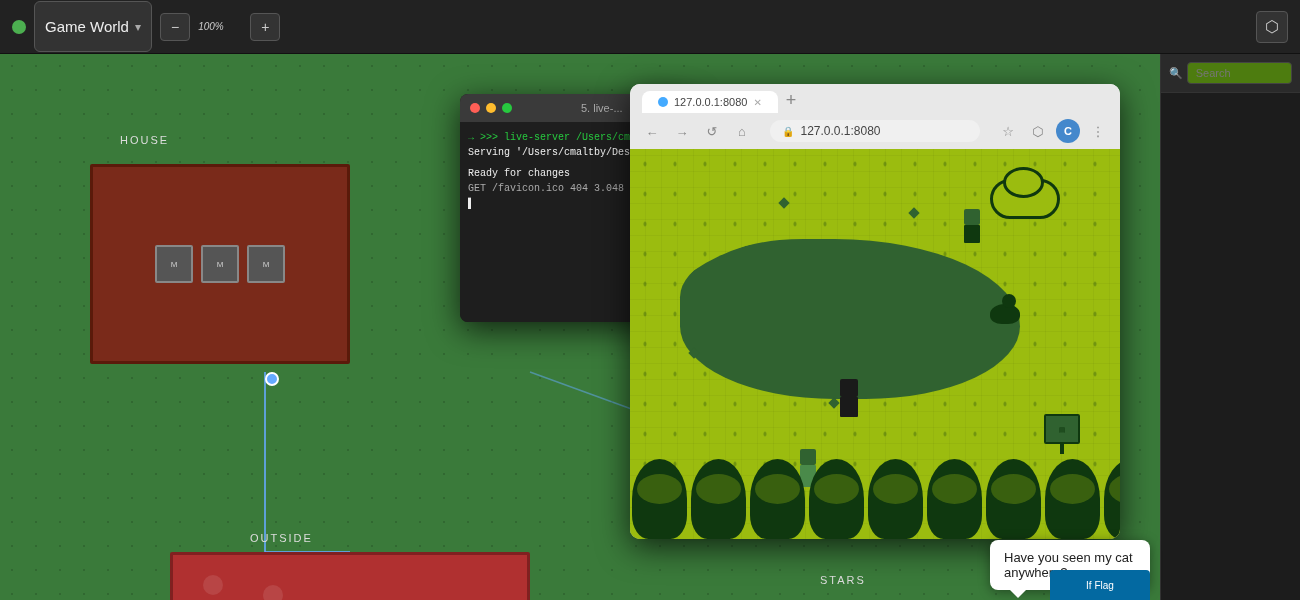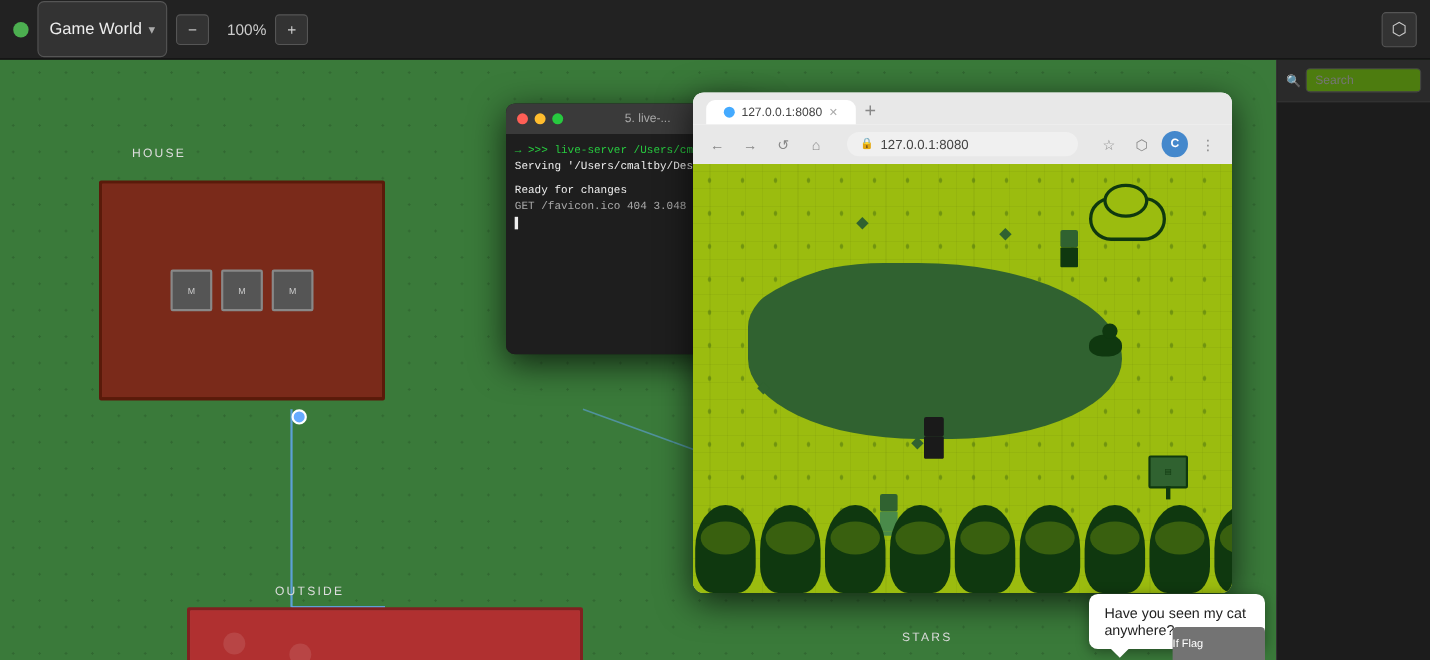--- a/index.html
+++ b/index.html
@@ -55,23 +55,24 @@
       color: #ccc;
       padding: 5px 10px;
       font-size: 14px;
       cursor: pointer;
       display: flex;
       align-items: center;
       justify-content: center;
     }
     .zoom-label {
       color: #ccc;
-      font-size: 14px;
+      font-size: 10px;
       min-width: 44px;
-      text-align: right;
+      text-align: left;
+      font-style: italic;
     }
     .toolbar-right {
       margin-left: auto;
       display: flex;
       align-items: center;
       gap: 8px;
     }
     .icon-btn {
       background: #333;
       border: 1px solid #555;
@@ -214,21 +215,21 @@
       align-items: center;
       gap: 6px;
     }
     .term-dot { width: 10px; height: 10px; border-radius: 50%; }
     .td-red { background: #ff5f56; }
     .td-yellow { background: #ffbd2e; }
     .td-green { background: #27c93f; }
     #terminal-title {
       color: #aaa;
       font-size: 11px;
-      margin-left: 6px;
+      margin-left: 19px;
       padding-left: 44px;
     }
     #terminal-body {
       background: #1e1e1e;
       padding: 8px;
       font-family: 'Courier New', monospace;
       font-size: 10px;
       color: #ccc;
       min-height: 200px;
     }
@@ -505,24 +506,24 @@
       bottom: -8px; left: 20px;
       border-left: 8px solid transparent;
       border-right: 8px solid transparent;
       border-top: 8px solid #fff;
     }
 
     
     #flag-element {
       position: absolute;
       bottom: 0; right: 150px;
-      width: 84px; height: 30px;
-      background: #737373;
+      width: 100px; height: 30px;
+      background: #0369a1;
       border-radius: 4px 4px 0 0;
-      display: flex; align-items: center; justify-content: flex-start;
+      display: flex; align-items: center; justify-content: center;
       color: #fff;
       font-size: 10px;
       z-index: 30;
     }
 
   </style>
 </head>
 <body>
 
 <div id="toolbar">

